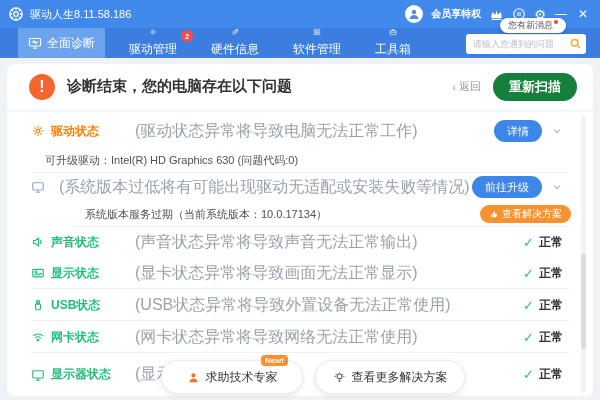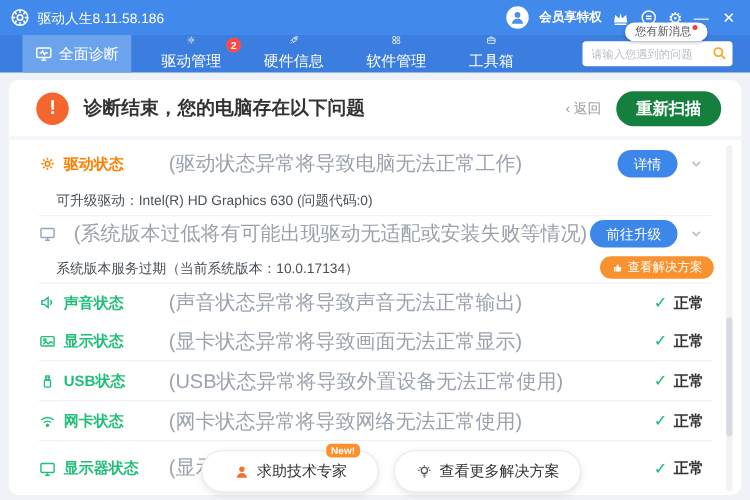--- a/index.html
+++ b/index.html
@@ -235,21 +235,21 @@
           </svg>
         </span>
         <span class="rdesc">(系统版本过低将有可能出现驱动无适配或安装失败等情况)</span>
         <button class="pill">前往升级</button>
         <span class="chev">
           <svg width="12" height="12" viewBox="0 0 16 16" fill="none" stroke="#B9C0C9" stroke-width="1.7">
             <path d="M4 6l4 4 4-4"></path>
           </svg>
         </span>
       </div>
-      <div class="sub sep" style="height:26px;">
+      <div class="sub sep" style="height:26px;margin-left:40px;">
         <span class="subtext">系统版本服务过期（当前系统版本：10.0.17134）</span>
         <button class="sol-pill">
           <svg width="10" height="10" viewBox="0 0 16 16" fill="#fff">
             <path d="M3.5 7.5h2v5.5h-2zM6.3 13h4.4c.8 0 1.5-.5 1.6-1.3l.5-2.6c.2-.9-.5-1.6-1.4-1.6H9.2l.4-2c.2-.8-.4-1.5-1.2-1.5-.4 0-.9.3-1 .7L6.3 7.5z"></path>
           </svg>
           <span>查看解决方案</span>
         </button>
       </div>
 
       <div class="row" style="height:30px;">

